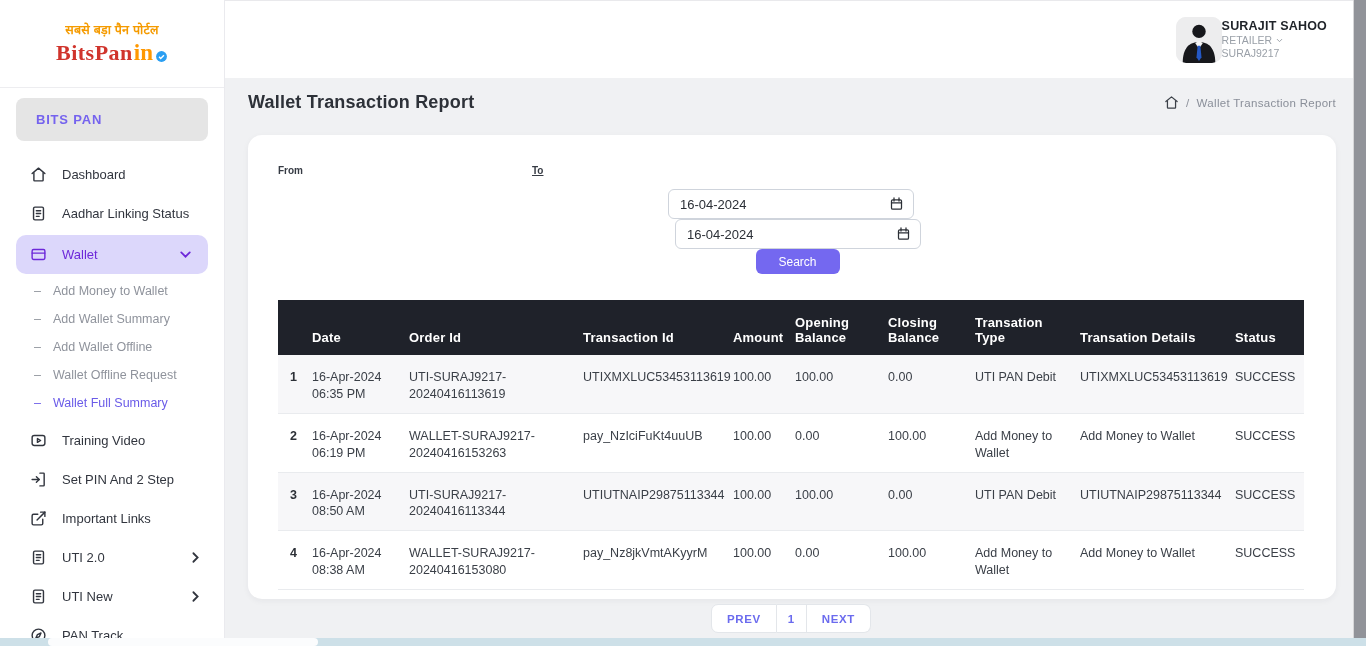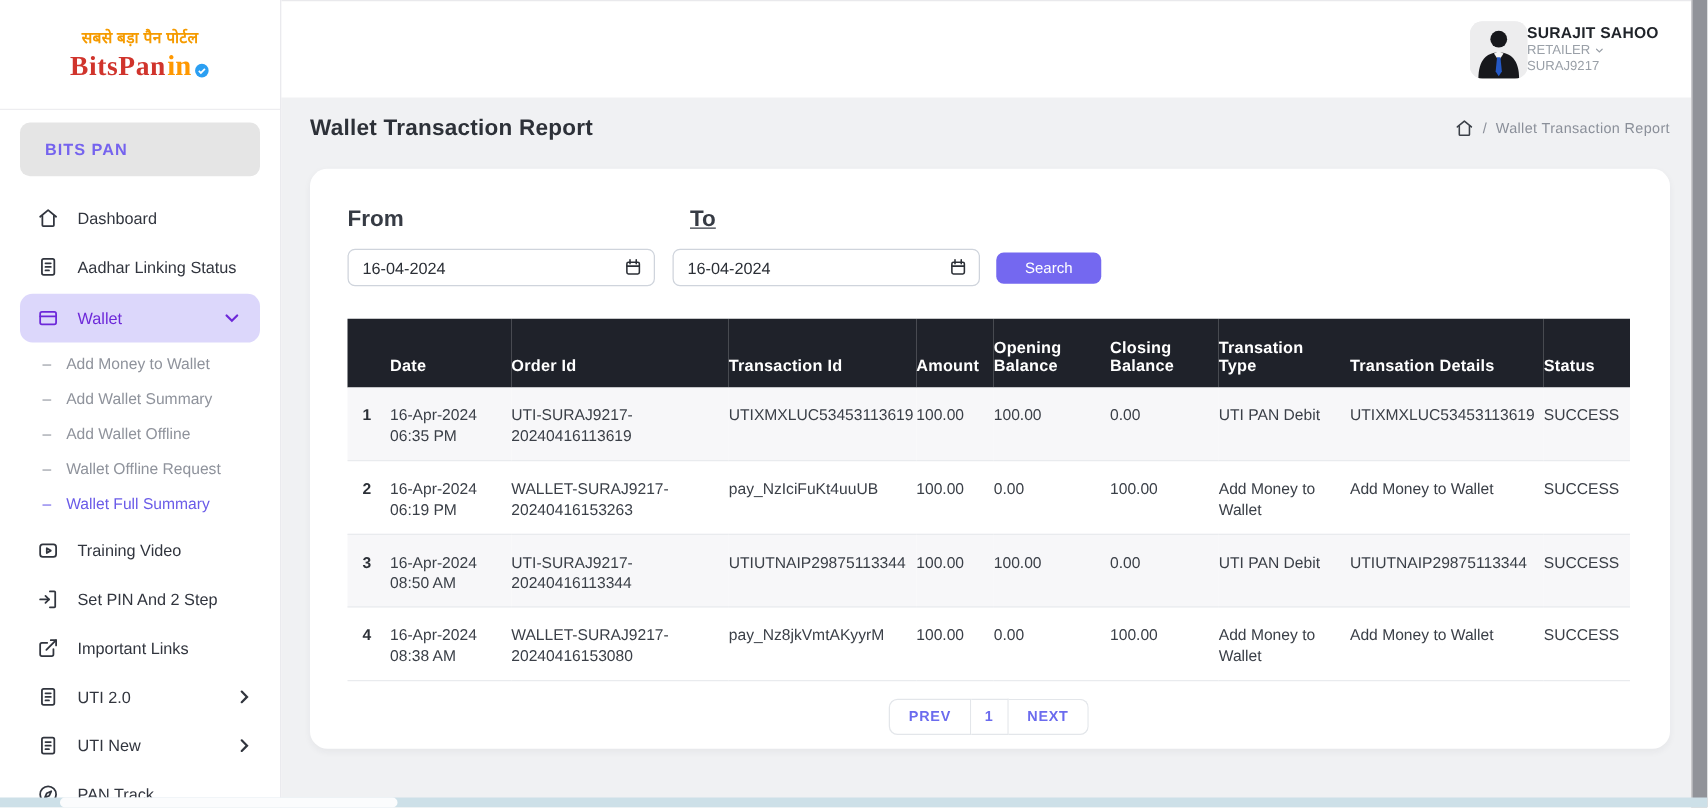--- a/index.html
+++ b/index.html
@@ -37,23 +37,23 @@
 
   
   .main { position:absolute; left:225px; top:78px; width:1128px; height:560px; padding:14px 17px 0 23px; }
   .title-row { display:flex; align-items:center; justify-content:space-between; }
   .page-title { font-size:18px; font-weight:bold; color:#2d3138; letter-spacing:.2px; }
   .breadcrumb { display:flex; align-items:center; gap:7px; font-size:11.5px; color:#8a8f99; letter-spacing:.3px; }
   .breadcrumb svg { width:15px; height:15px; color:#3b4048; }
 
   .card { margin-top:22px; background:#fff; border-radius:14px; height:464px; box-shadow:0 2px 6px rgba(40,40,60,.05); padding:30px 32px 0 30px; }
   .filter-labels { display:flex; }
-  .filter-labels .flabel { font-size:18px; font-weight:bold; color:#363b44;text-align:right; }
+  .filter-labels .flabel { font-size:10px; font-weight:bold; color:#363b44;text-align:right; }
   .flabel.to { margin-left:229px;text-decoration:underline; }
-  .filter-row { display:flex; align-items:center; margin-top:13px; }
+  .filter-row { display:flex; align-items:center; margin-top:13px;flex-direction:column; }
   .date-input { position:relative; width:246px; height:30px; }
   .date-input input { width:100%; height:100%; border:1px solid #cfd4dc; border-radius:6px; padding:0 32px 0 11px; font-family:"Liberation Sans", sans-serif; font-size:13px; color:#2b2f36; outline:none; }
   .date-input svg { position:absolute; right:10px; top:7px; width:15px; height:15px; color:#2b2f36; }
   .date-input + .date-input { margin-left:14px; }
   .search-btn { margin-left:13px; width:84px; height:25px; background:#7468f0; color:#fff; border:none; border-radius:6px; font-family:"Liberation Sans", sans-serif; font-size:12px; font-weight:500; cursor:pointer; }
 
   
   .tbl-wrap { margin-top:26px; }
   table.tbl { border-collapse:collapse; table-layout:fixed; width:1026px; }
   .tbl thead tr { background:#1f222a; height:55px; }

